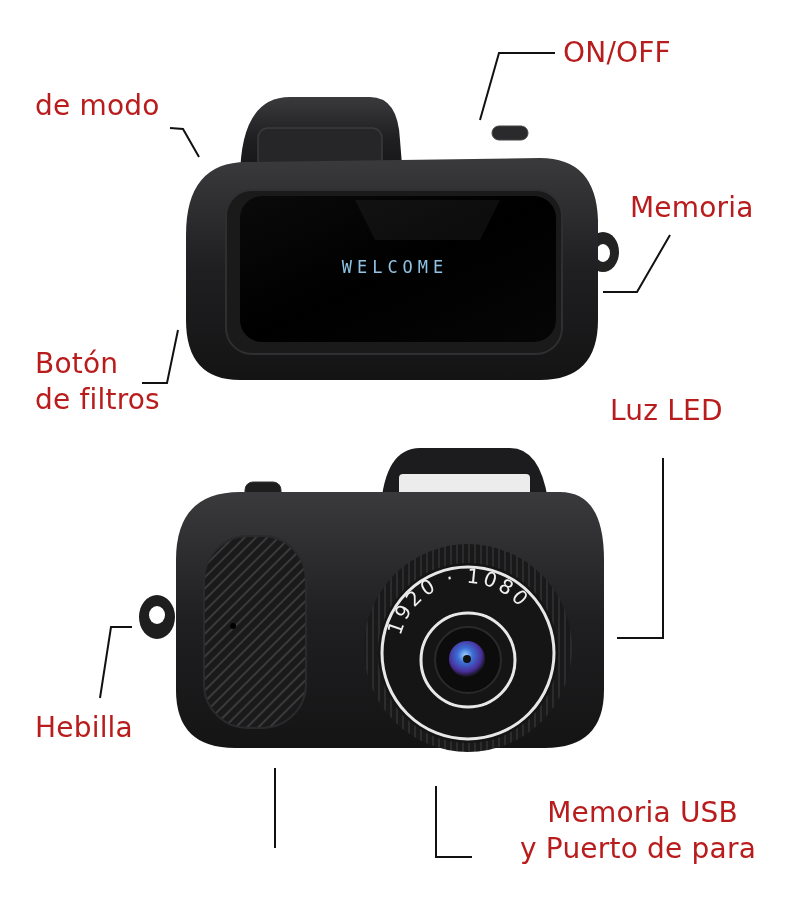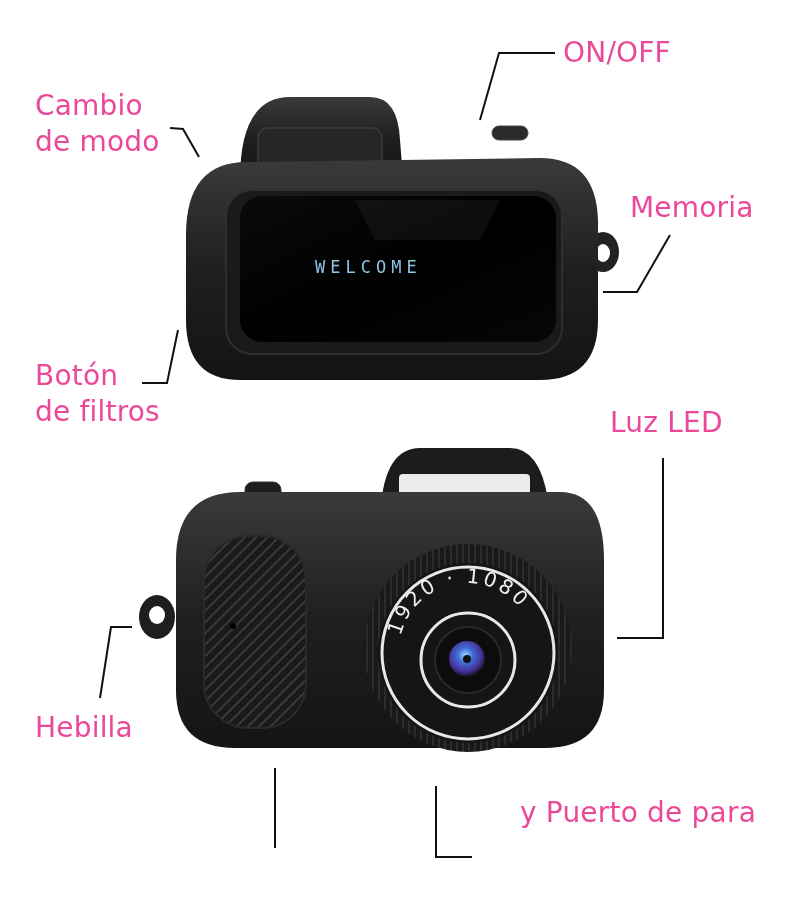--- a/index.html
+++ b/index.html
@@ -1,17 +1,17 @@
 <!DOCTYPE html>
 <html><head>
   <meta charset="utf-8">
   <style>
     html, body { margin: 0; padding: 0; background: #ffffff; }
     body { width: 789px; height: 912px; position: relative; overflow: hidden; font-family: "DejaVu Sans", "Liberation Sans", sans-serif; color: #111111; }
-    .label { position: absolute; font-size: 28px; line-height: 36px; letter-spacing: 0.2px; color: #ec4899; white-space: nowrap; }
+    .label { position: absolute; font-size: 28px; line-height: 36px; letter-spacing: 0.2px; color: #b91c1c; white-space: nowrap; }
     .label span { display: block; }
     svg.layer { position: absolute; left: 0; top: 0; }
   </style>
 </head>
 <body>
 
 <svg class="layer" width="789" height="912" viewBox="0 0 789 912">
   <defs>
     <linearGradient id="bodyGrad" x1="0" y1="0" x2="0" y2="1">
       <stop offset="0" stop-color="#3a3a3c"></stop>
@@ -93,43 +93,43 @@
     <polyline points="480,120 499,53 555,53"></polyline>
     <polyline points="603,292 637,292 670,235"></polyline>
     <polyline points="142,383 167,383 178,330"></polyline>
     <polyline points="663,458 663,638 617,638"></polyline>
     <polyline points="100,698 111,627 132,627"></polyline>
     <line x1="275" y1="768" x2="275" y2="848"></line>
     <polyline points="436,786 436,857 472,857"></polyline>
   </g>
 </svg>
 
-<div style="position:absolute; left:315px; top:257px; width:160px; font-family:'DejaVu Sans Mono', monospace; font-size:17px; letter-spacing:5px; color:#8fc3e6; text-align:left;">WELCOME</div>
+<div style="position:absolute; left:315px; top:257px; width:160px; font-family:'DejaVu Sans Mono', monospace; font-size:17px; letter-spacing:5px; color:#8fc3e6; text-align:center;">WELCOME</div>
 
 <div class="label" style="left:35px; top:88px;">
-  <span>Cambio</span>
   <span>de modo</span>
 </div>
 
 <div class="label" style="left:563px; top:35px;">
   <span>ON/OFF</span>
 </div>
 
 <div class="label" style="left:630px; top:190px;">
   <span>Memoria</span>
 </div>
 
-<div class="label" style="left:35px; top:358px;">
+<div class="label" style="left:35px; top:346px;">
   <span>Botón</span>
   <span>de filtros</span>
 </div>
 
-<div class="label" style="left:610px; top:405px;">
+<div class="label" style="left:610px; top:393px;">
   <span>Luz LED</span>
 </div>
 
 <div class="label" style="left:35px; top:710px;text-align:right;">
   <span>Hebilla</span>
 </div>
 
 <div class="label" style="left:488px; top:795px; text-align:right; width:268px;">
+  <span style="padding-right:18px;">Memoria USB</span>
   <span>y Puerto de para</span>
 </div>
 
 </body></html>

